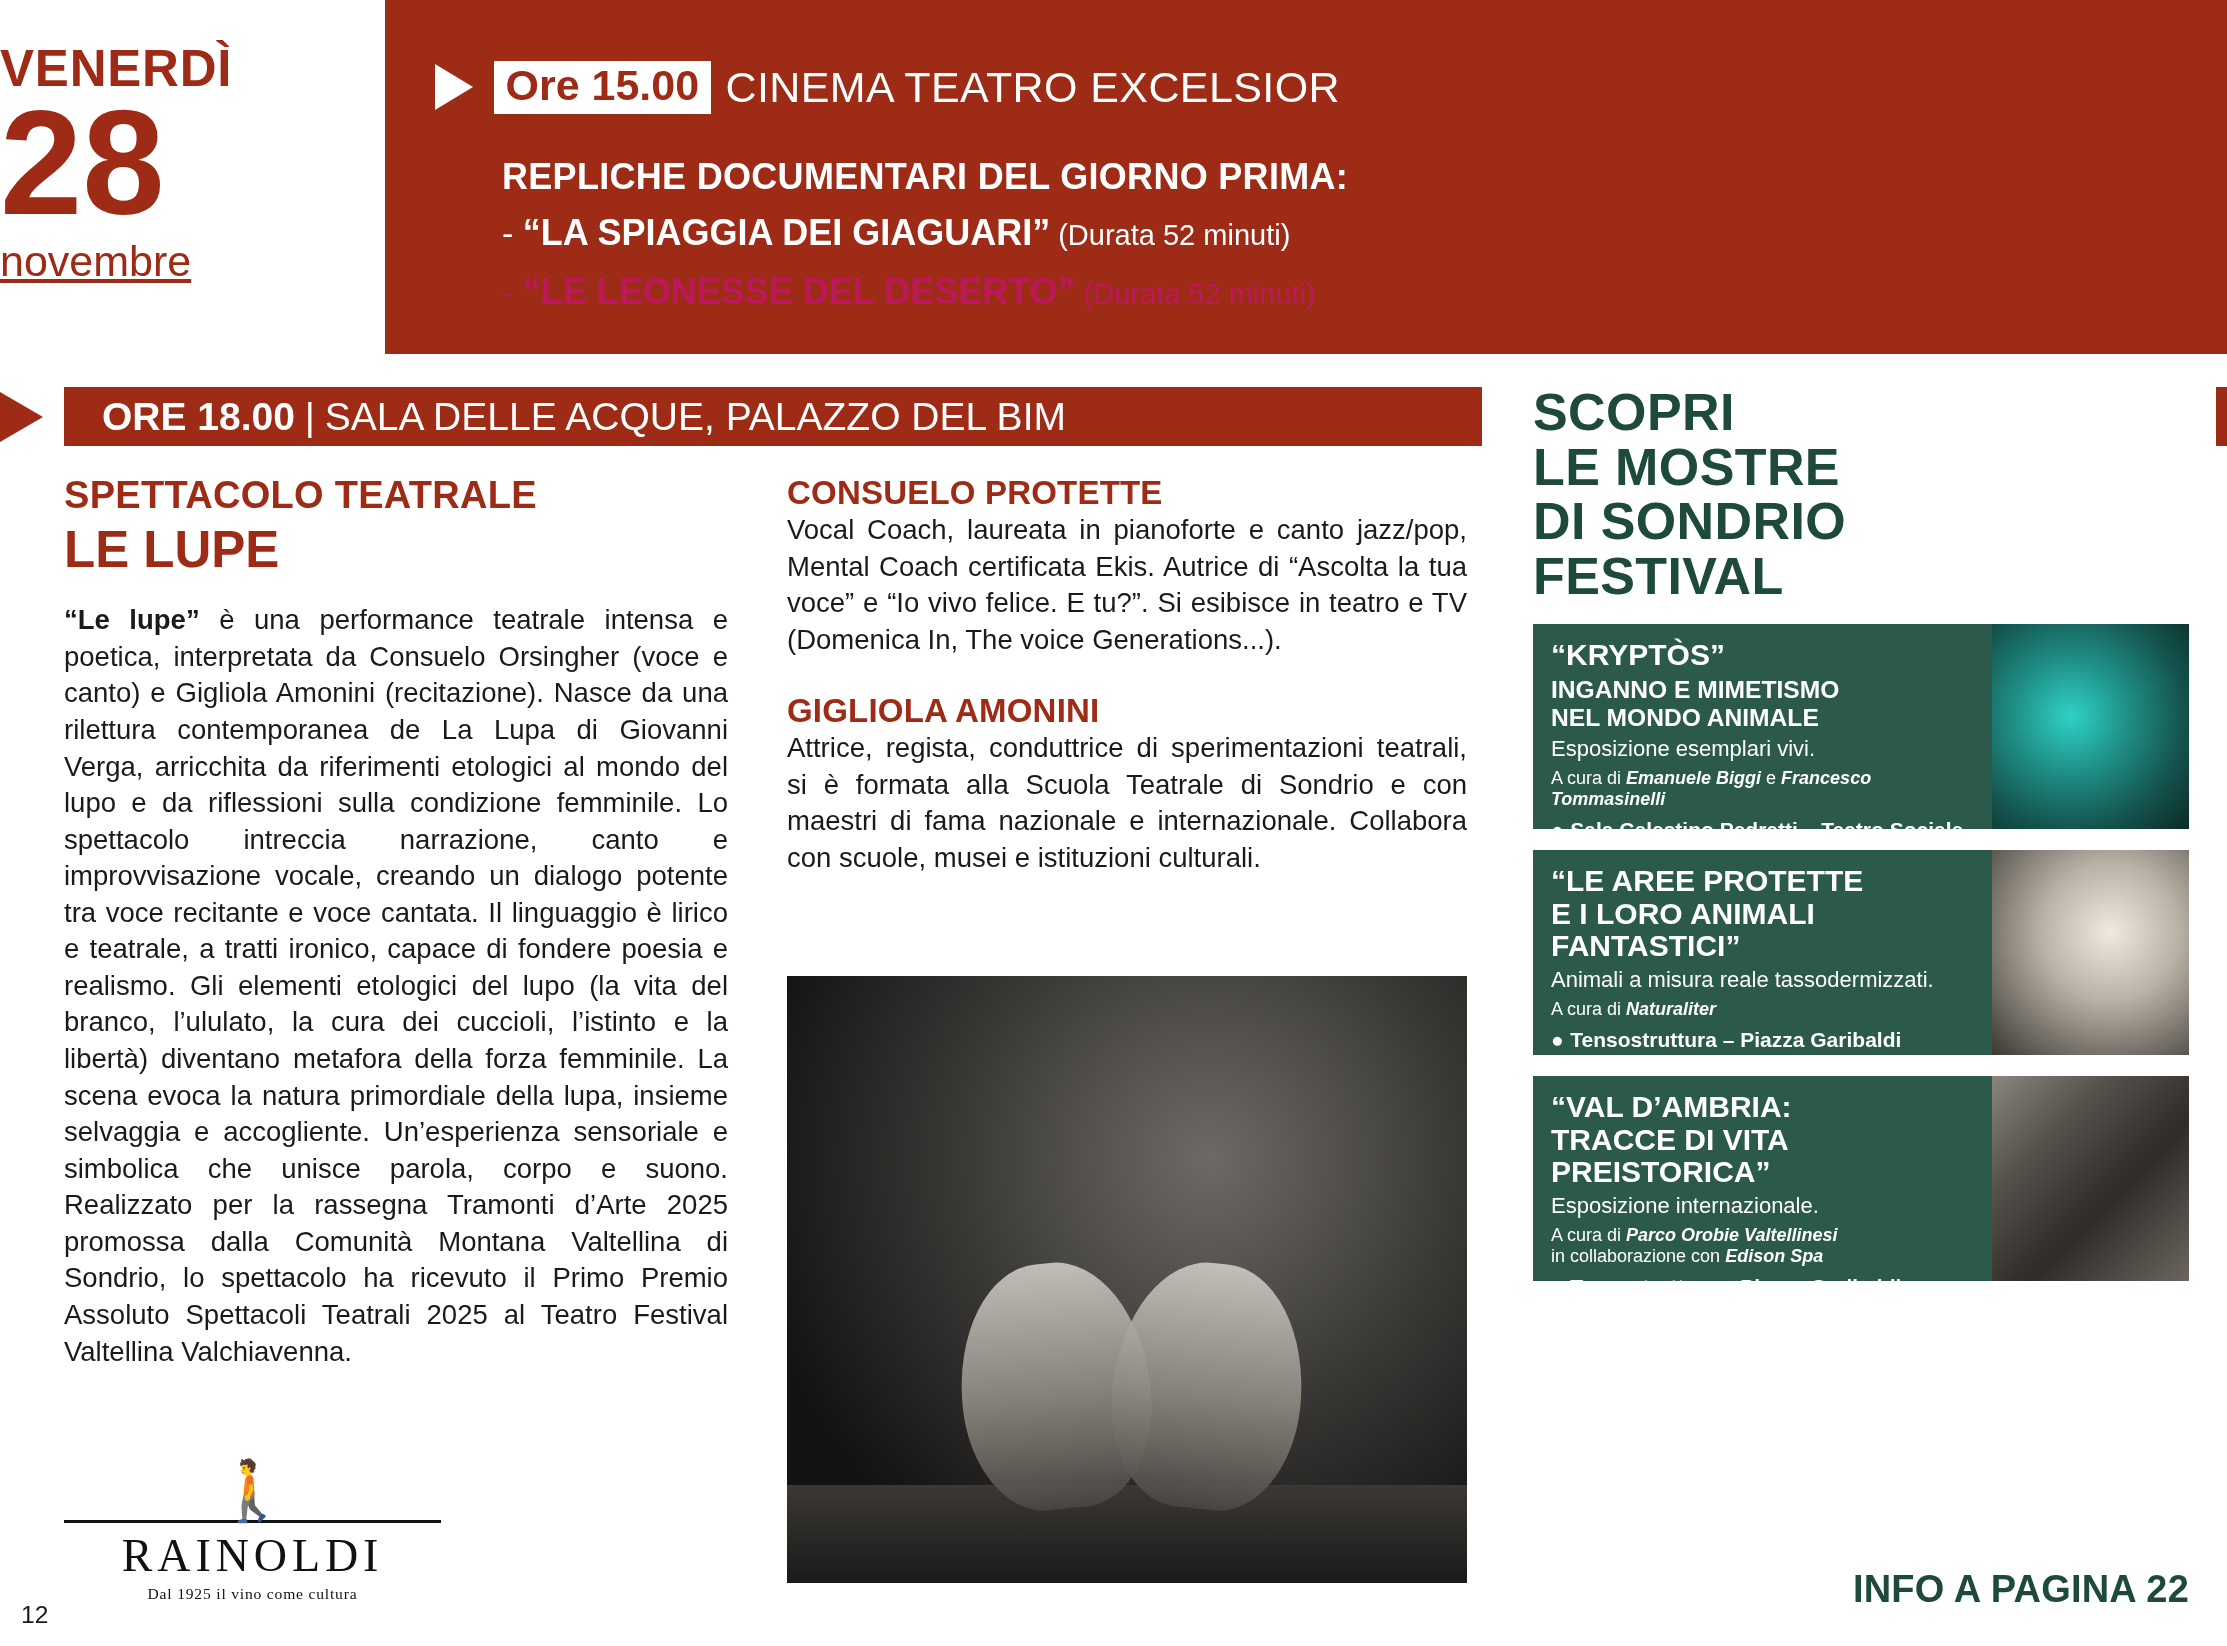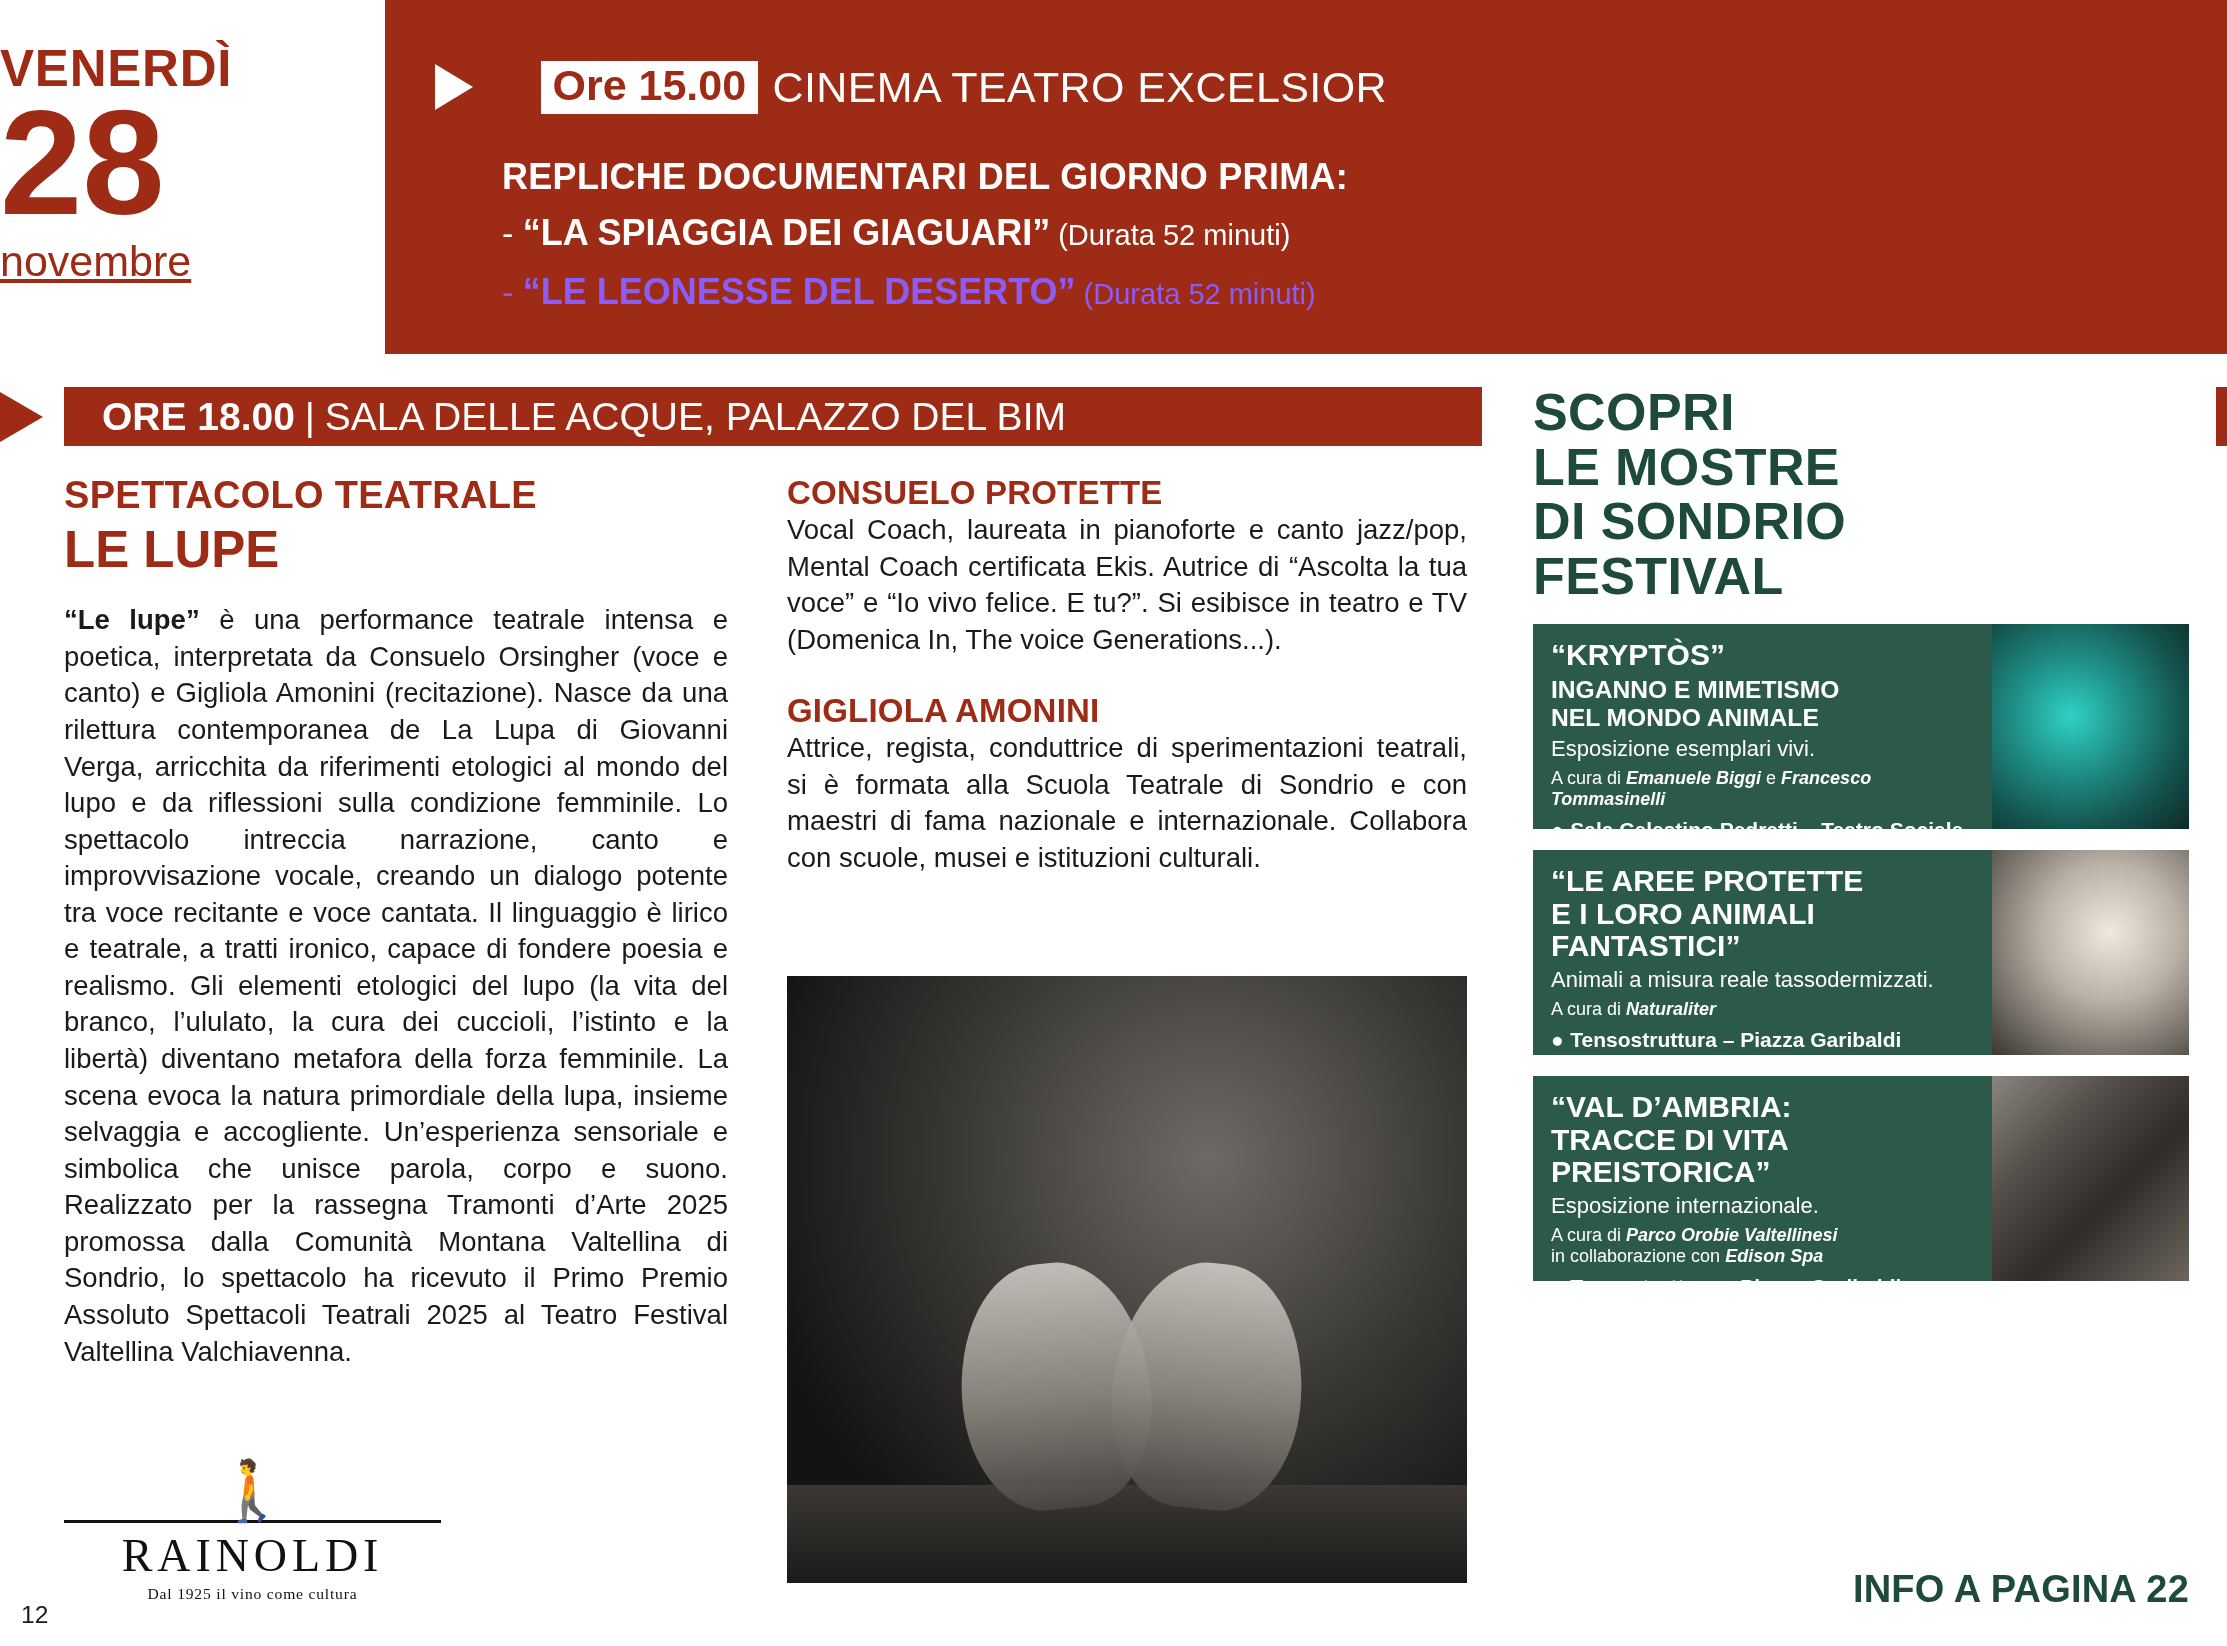--- a/index.html
+++ b/index.html
@@ -44,35 +44,34 @@
     border-left:38px solid #ffffff;
     border-top:23px solid transparent;
     border-bottom:23px solid transparent;
     margin-right:21px;
   }
   .time-chip{
     background:#ffffff; color:#9d2b16;
     font-size:43px; font-weight:bold;
     padding:3.3px 11.5px 6.6px 11.5px;
     line-height:1;
-    margin-left:47px;
   }
   .venue-top{
     color:#ffffff; font-size:43px; margin-left:14.8px; letter-spacing:0.4px;
   }
 
   .repliche-title{
     position:absolute; left:502px; top:156px;
     color:#ffffff; font-size:36px; font-weight:bold; letter-spacing:0.3px;
   }
   .repliche-l1{
     position:absolute; left:502px; top:212px; color:#ffffff; font-size:34px;
   }
   .repliche-l2{
-    position:absolute; left:502px; top:271px; color:#8b5cf6; font-size:34px;
+    position:absolute; left:502px; top:271px; color:#be185d; font-size:34px;
   }
   .doc-title{font-weight:bold; font-size:36px;}
   .doc-dur{font-size:29px;}
 
   
   .arrow-left{
     position:absolute; left:0; top:392px;
     width:0;height:0;
     border-left:43px solid #9d2b16;
     border-top:25.4px solid transparent;

